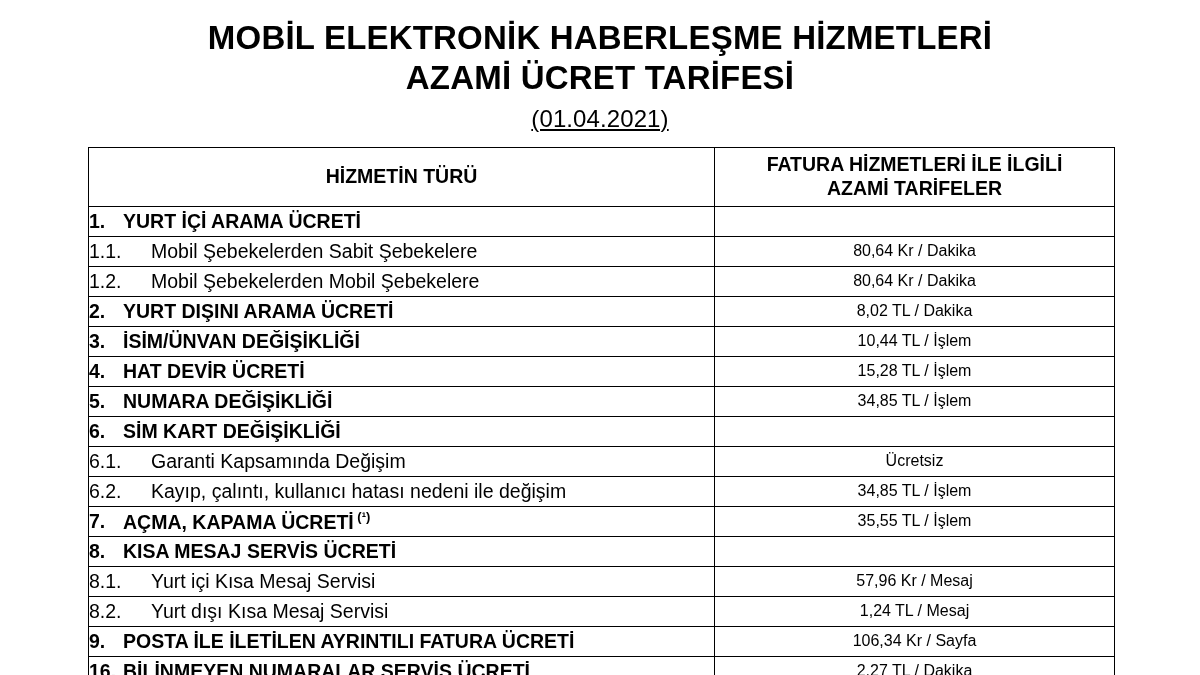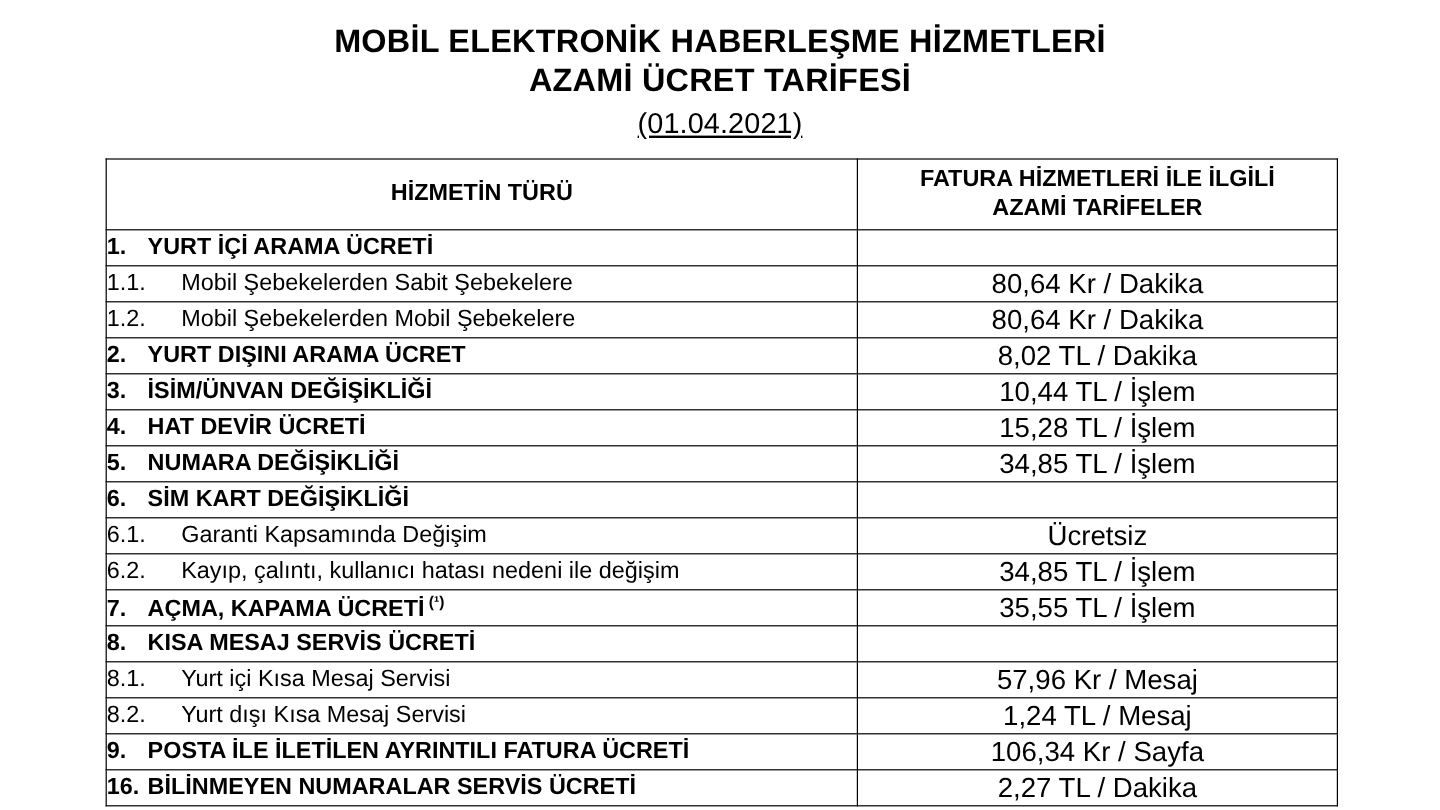--- a/index.html
+++ b/index.html
@@ -18,21 +18,21 @@
     width: 1200px;
     height: 675px;
     position: relative;
     box-sizing: border-box;
     padding: 18px 88px 0 88px;
   }
   .title-block {
     text-align: center;
   }
   .title-line {
-    font-size: 27px;
+    font-size: 33px;
     font-weight: bold;
     letter-spacing: 0.2px;
     line-height: 1.22;
     text-transform: uppercase;
   }
   .subtitle {
     margin-top: 6px;
     font-size: 24px;
     text-decoration: underline;
     letter-spacing: 0.1px;
@@ -60,21 +60,21 @@
   th.col-price { width: 399px; }
   td {
     height: 29px;
   }
   td.service {
     font-size: 19.5px;
     padding-left: 8px;
     white-space: nowrap;
   }
   td.price {
-    font-size: 23px;
+    font-size: 16px;
     text-align: center;
     white-space: nowrap;
   }
   .row-main td.service {
     font-weight: bold;
     text-transform: none;
   }
   .num {
     display: inline-block;
     width: 34px;
@@ -116,21 +116,21 @@
         </tr>
         <tr class="row-sub">
           <td class="service sub"><span class="num">1.1.</span><span class="label">Mobil Şebekelerden Sabit Şebekelere</span></td>
           <td class="price">80,64 Kr / Dakika</td>
         </tr>
         <tr class="row-sub">
           <td class="service sub"><span class="num">1.2.</span><span class="label">Mobil Şebekelerden Mobil Şebekelere</span></td>
           <td class="price">80,64 Kr / Dakika</td>
         </tr>
         <tr class="row-main">
-          <td class="service"><span class="num">2.</span><span class="label">YURT DIŞINI ARAMA ÜCRET</span></td>
+          <td class="service"><span class="num">2.</span><span class="label">YURT DIŞINI ARAMA ÜCRETİ</span></td>
           <td class="price">8,02 TL / Dakika</td>
         </tr>
         <tr class="row-main">
           <td class="service"><span class="num">3.</span><span class="label">İSİM/ÜNVAN DEĞİŞİKLİĞİ</span></td>
           <td class="price">10,44 TL / İşlem</td>
         </tr>
         <tr class="row-main">
           <td class="service"><span class="num">4.</span><span class="label">HAT DEVİR ÜCRETİ</span></td>
           <td class="price">15,28 TL / İşlem</td>
         </tr>

